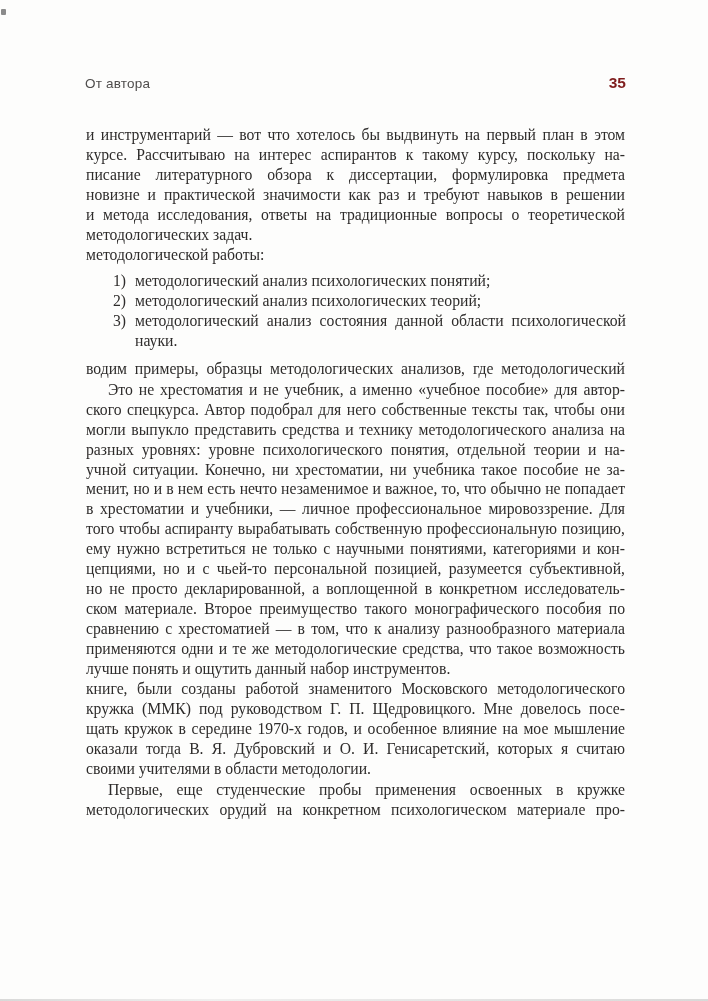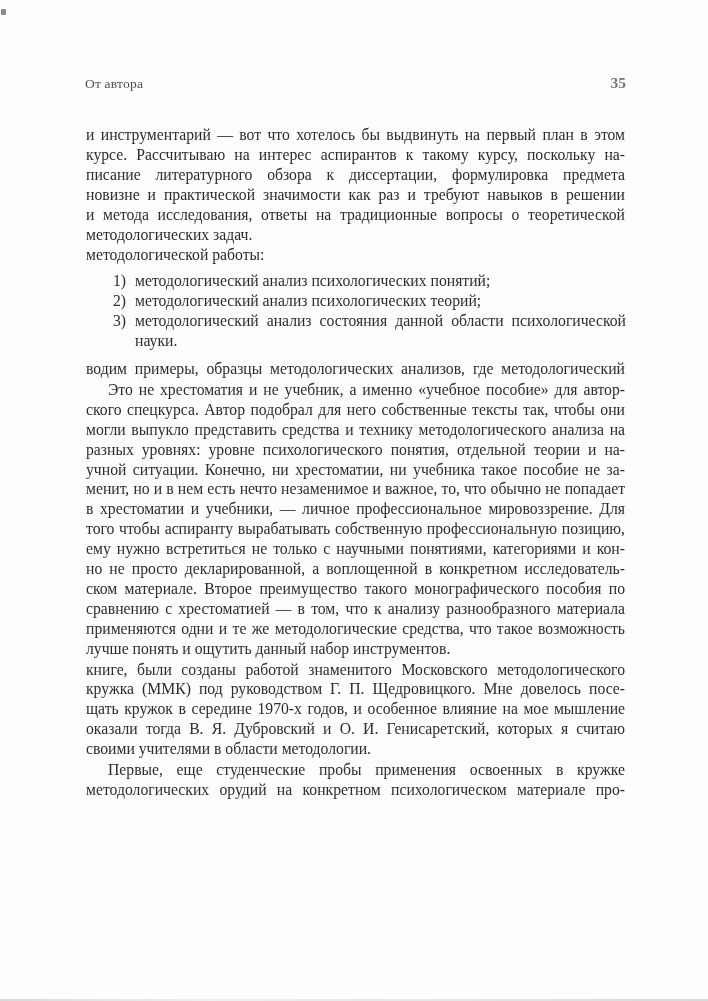--- a/index.html
+++ b/index.html
@@ -40,33 +40,33 @@
     position: absolute;
     left: 85px;
     top: 74px;
     width: 541px;
   }
 
   .page-header {
     display: flex;
     justify-content: space-between;
     align-items: baseline;
-    font-family: Liberation Serif, serif;
+    font-family: Liberation Sans, sans-serif;
     margin-bottom: 33px;
     gap: 32px;
   }
   .running-title {
     font-size: 13.5px;
     color: #4f4d4c;
     letter-spacing: 0.2px;
   }
   .page-number {
     font-size: 15.5px;
     font-weight: bold;
-    color: #737373;
+    color: #7f1d1d;
   }
 
   .text-body {
     font-size: 15.7px;
     line-height: 19.9px;
   }
 
   .para { margin: 1px; }
 
   .line {
@@ -135,20 +135,21 @@
         <div class="para indent">
           <div class="line first">Это не хрестоматия и не учебник, а именно «учебное пособие» для автор-</div>
           <div class="line">ского спецкурса. Автор подобрал для него собственные тексты так, чтобы они</div>
           <div class="line">могли выпукло представить средства и технику методологического анализа на</div>
           <div class="line">разных уровнях: уровне психологического понятия, отдельной теории и на-</div>
           <div class="line">учной ситуации. Конечно, ни хрестоматии, ни учебника такое пособие не за-</div>
           <div class="line">менит, но и в нем есть нечто незаменимое и важное, то, что обычно не попадает</div>
           <div class="line">в хрестоматии и учебники, — личное профессиональное мировоззрение. Для</div>
           <div class="line">того чтобы аспиранту вырабатывать собственную профессиональную позицию,</div>
           <div class="line">ему нужно встретиться не только с научными понятиями, категориями и кон-</div>
+          <div class="line">цепциями, но и с чьей-то персональной позицией, разумеется субъективной,</div>
           <div class="line">но не просто декларированной, а воплощенной в конкретном исследователь-</div>
           <div class="line">ском материале. Второе преимущество такого монографического пособия по</div>
           <div class="line">сравнению с хрестоматией — в том, что к анализу разнообразного материала</div>
           <div class="line">применяются одни и те же методологические средства, что такое возможность</div>
           <div class="line last">лучше понять и ощутить данный набор инструментов.</div>
         </div>
         <div class="para indent">
           <div class="line">книге, были созданы работой знаменитого Московского методологического</div>
           <div class="line">кружка (ММК) под руководством Г. П. Щедровицкого. Мне довелось посе-</div>
           <div class="line">щать кружок в середине 1970-х годов, и особенное влияние на мое мышление</div>

